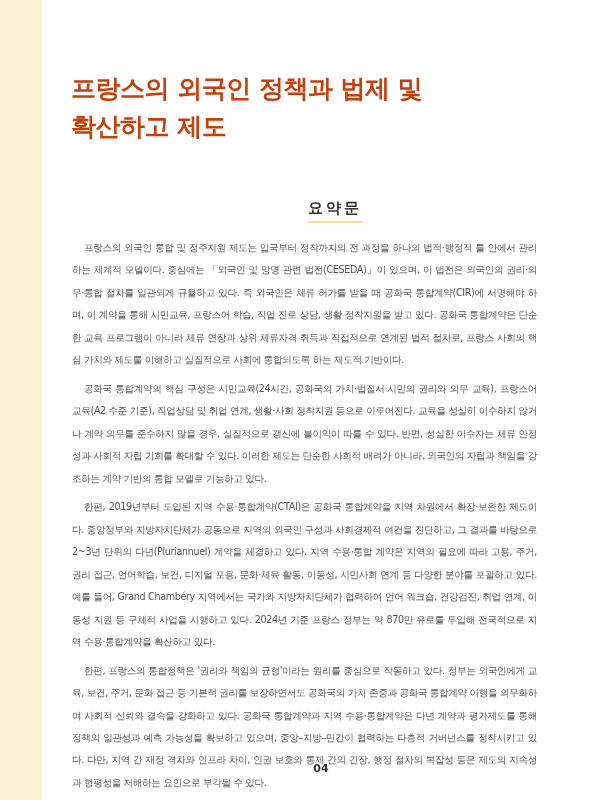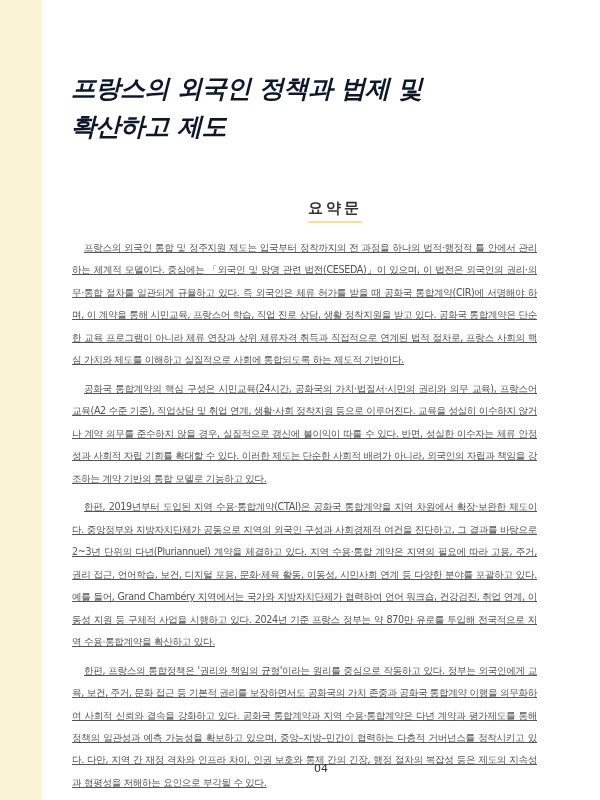--- a/index.html
+++ b/index.html
@@ -1,40 +1,39 @@
 <!DOCTYPE html>
 <html><head>
   <meta charset="utf-8">
   <style>
     * { margin: 0; padding: 0; box-sizing: border-box; }
     html, body { width: 600px; height: 800px; background: #ffffff; overflow: hidden; }
     body { position: relative; font-family: "DejaVu Sans", "Liberation Sans", sans-serif; }
     .sidebar { position: absolute; left: 0; top: 0; width: 42px; height: 800px; background: #FAF3D6; }
     .title {
       position: absolute; left: 71px; top: 70px; width: 460px;
-      color: #0f172a; font-weight: bold; font-size: 25px; line-height: 38px; letter-spacing: -0.5px; font-style: italic;
+      color: #c2410c; font-weight: bold; font-size: 25px; line-height: 38px; letter-spacing: -0.5px;
     }
     .summary-heading {
       position: absolute; left: 0; right: 10px; top: 198px; text-align: center; padding-left: 38px;
     }
     .summary-heading span {
       display: inline-block; margin-left: 42px;
       font-size: 15px; font-weight: bold; color: #333333; letter-spacing: 3px;
       padding-bottom: 3px; border-bottom: 2px solid #F2E29A; line-height: 20px;
     }
     .body-text {
       position: absolute; left: 72px; top: 237px; width: 465px;
       color: #555555; font-size: 9.6px; line-height: 22.4px; letter-spacing: -0.35px;
       text-align: justify;
-      text-decoration: underline;
     }
     .body-text p { text-indent: 12px; margin-bottom: 6.5px; }
     .page-number {
       position: absolute; left: 42px; right: 0; top: 762px; text-align: center;
-      font-size: 11px; font-weight: normal; color: #333333;
+      font-size: 11px; font-weight: bold; color: #333333;
     }
   </style>
 </head>
 <body>
 
 <div class="sidebar"></div>
 
 <h1 class="title">
   <div>프랑스의 외국인 정책과 법제 및</div>
   <div>확산하고 제도</div>

